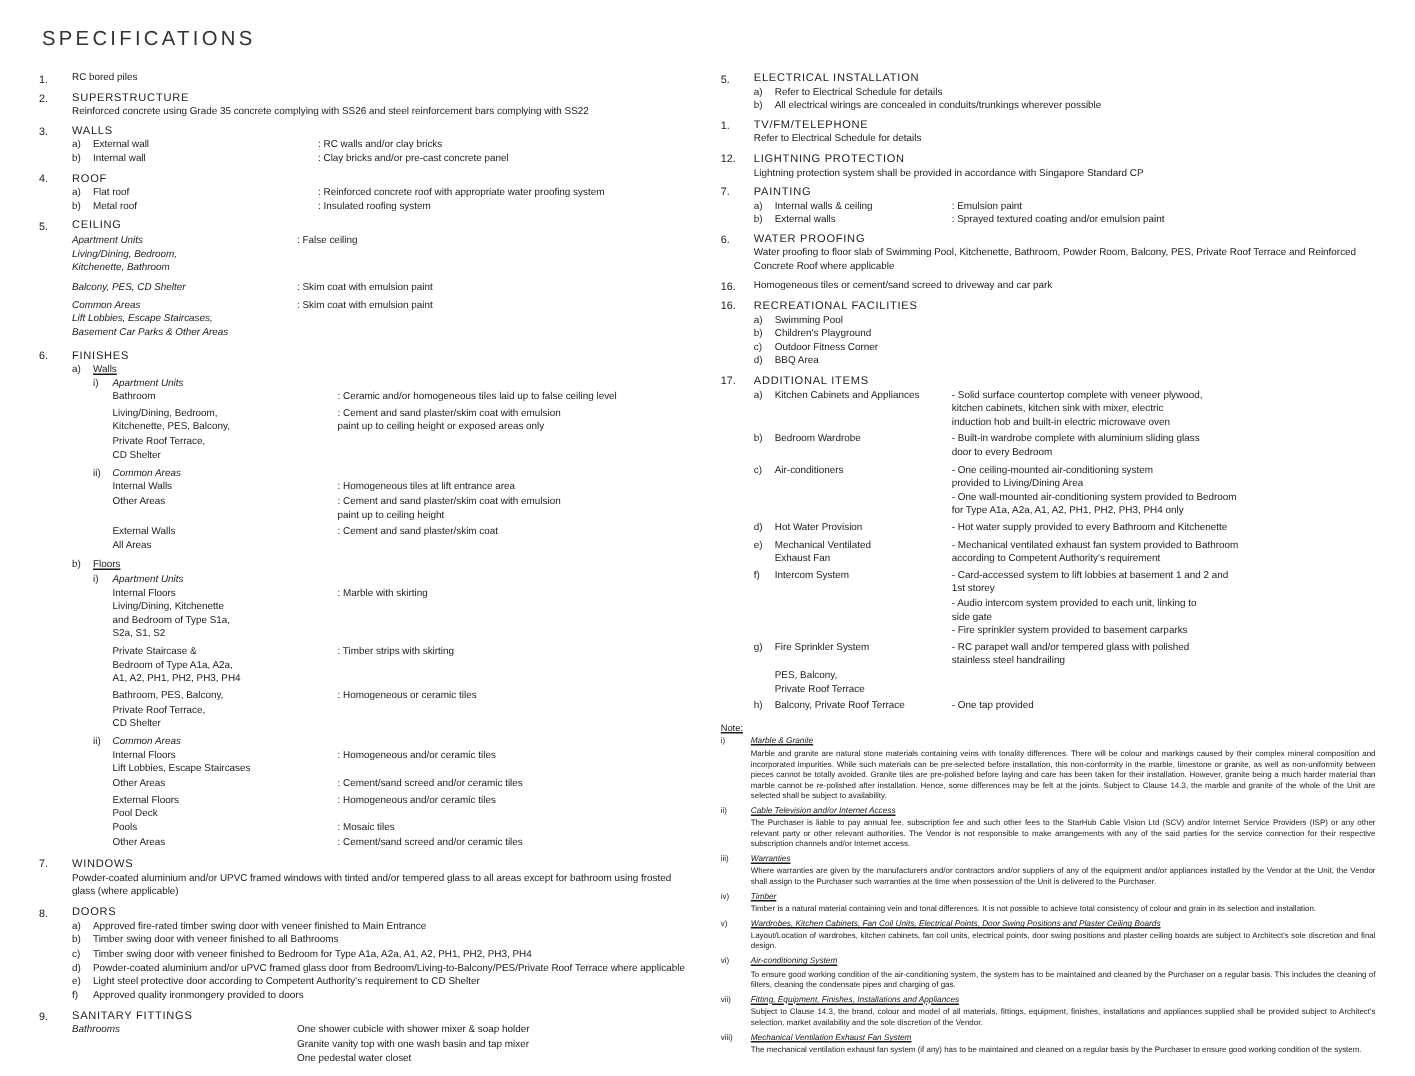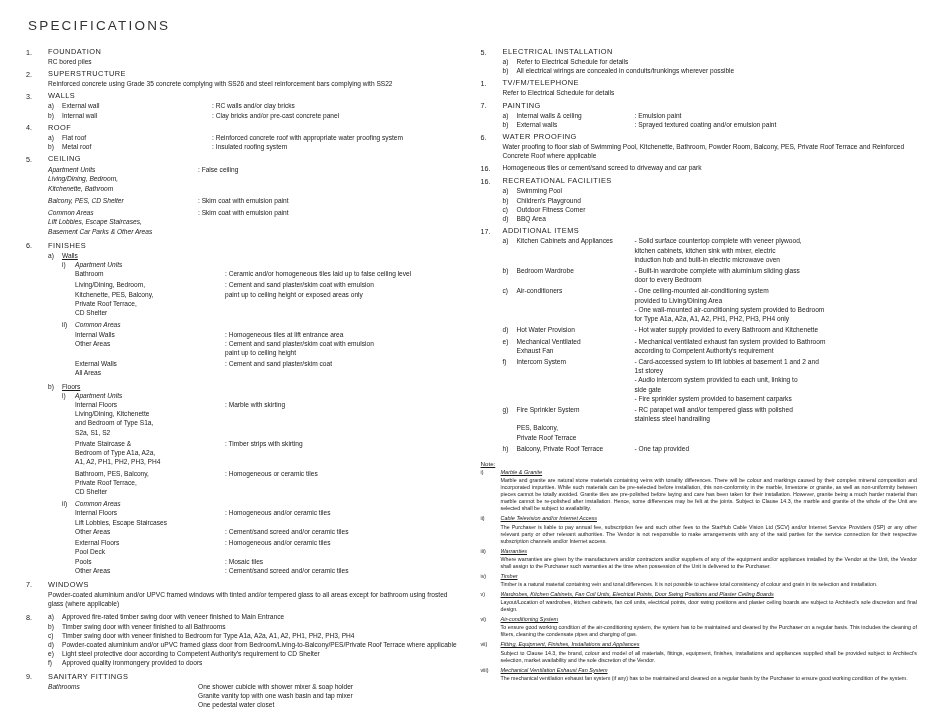--- a/index.html
+++ b/index.html
@@ -53,21 +53,20 @@
 
   <div class="title">SPECIFICATIONS</div>
 
   <div class="cols">
 
     <div class="col left">
 
       <div class="item">
         <div class="num">1.</div>
         <div class="body">
-          <div class="hdr">FOUNDATION</div>
           <div class="sub">RC bored piles</div>
         </div>
       </div>
 
       <div class="item">
         <div class="num">2.</div>
         <div class="body">
           <div class="hdr">SUPERSTRUCTURE</div>
           <div class="sub" style="white-space:pre-line">Reinforced concrete using Grade 35 concrete complying with SS26 and steel reinforcement bars complying with SS22</div>
         </div>
@@ -258,20 +257,21 @@
         <div class="num">7.</div>
         <div class="body">
           <div class="hdr">WINDOWS</div>
           <div class="sub">Powder-coated aluminium and/or UPVC framed windows with tinted and/or tempered glass to all areas except for bathroom using frosted glass (where applicable)</div>
         </div>
       </div>
 
       <div class="item" style="margin-top:4px">
         <div class="num">8.</div>
         <div class="body">
+          <div class="hdr">DOORS</div>
           <div class="lvl1">
               <div class="mk">a)</div>
               <div class="sub">Approved fire-rated timber swing door with veneer finished to Main Entrance</div>
             </div>
           <div class="lvl1">
               <div class="mk">b)</div>
               <div class="sub">Timber swing door with veneer finished to all Bathrooms</div>
             </div>
           <div class="lvl1">
               <div class="mk">c)</div>
@@ -330,20 +330,27 @@
       </div>
 
       <div class="item">
         <div class="num">1.</div>
         <div class="body">
           <div class="hdr">TV/FM/TELEPHONE</div>
           <div class="sub">Refer to Electrical Schedule for details</div>
         </div>
       </div>
 
+      <div class="item">
+        <div class="num">12.</div>
+        <div class="body">
+          <div class="hdr">LIGHTNING PROTECTION</div>
+          <div class="sub">Lightning protection system shall be provided in accordance with Singapore Standard CP</div>
+        </div>
+      </div>
 
       <div class="item">
         <div class="num">7.</div>
         <div class="body">
           <div class="hdr">PAINTING</div>
           <div class="lvl1">
             <div class="mk">a)</div>
             <div class="pair pairR">
                 <div class="p-l">Internal walls &amp; ceiling</div>
                 <div class="p-r">: Emulsion paint</div>

